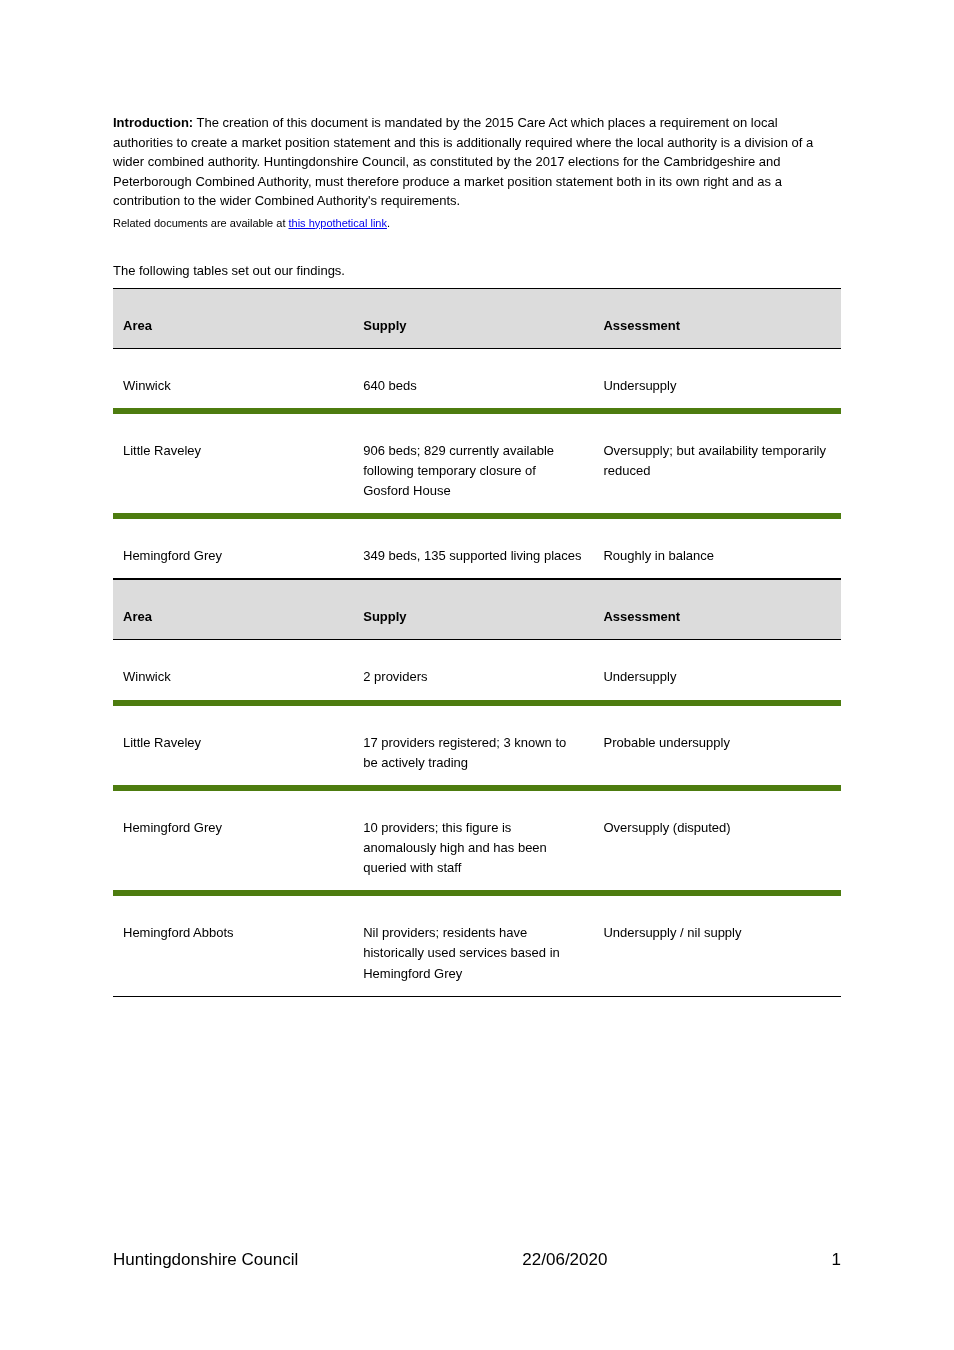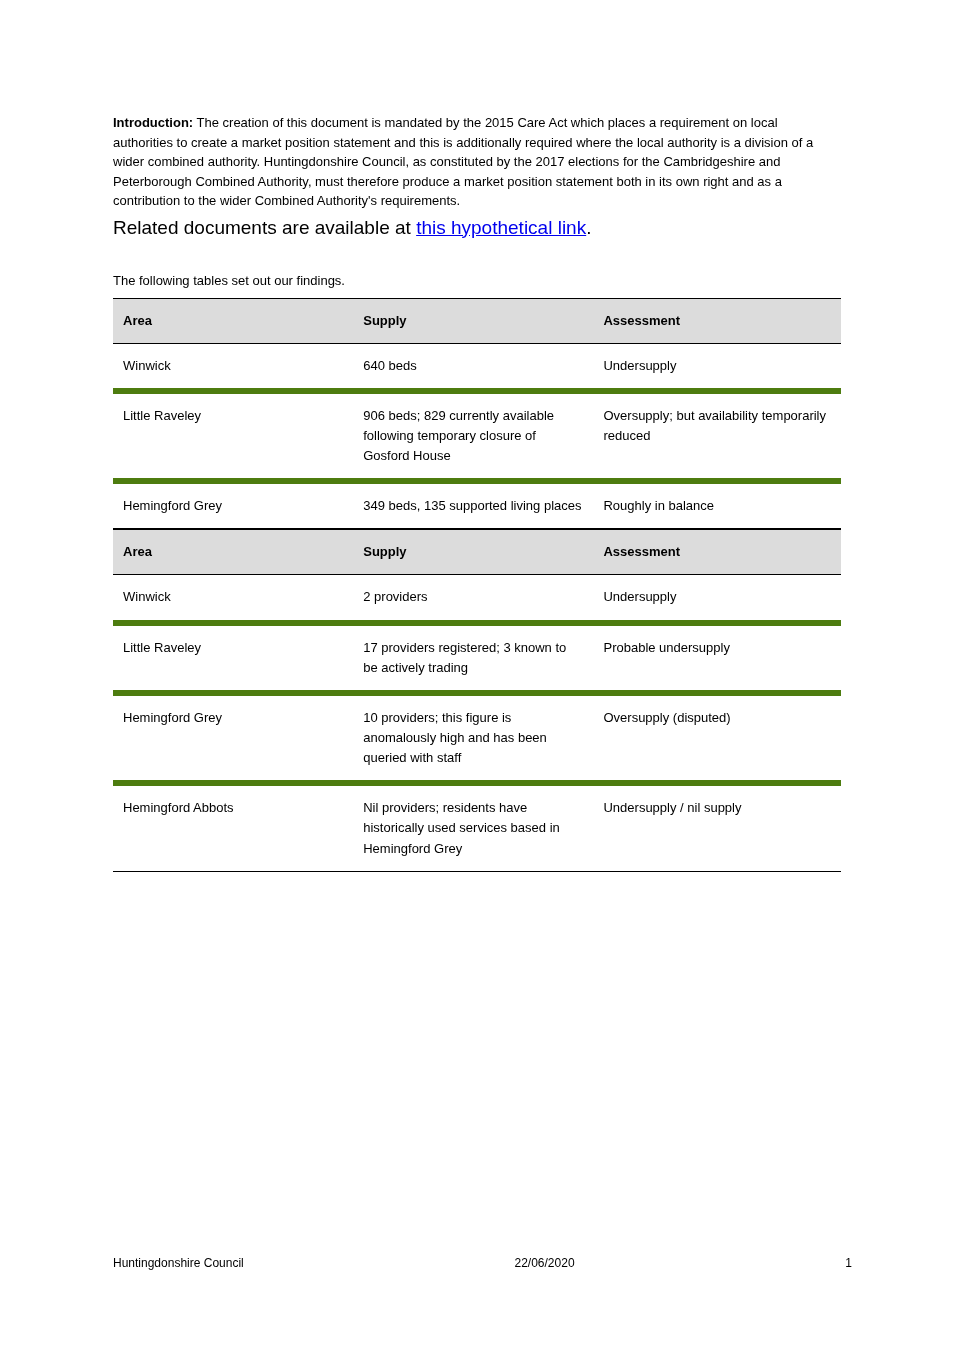--- a/index.html
+++ b/index.html
@@ -17,21 +17,21 @@
     box-sizing: border-box;
     position: relative;
     border-radius: 10px;
   }
   .doc-title {
     font-size: 13px;
     line-height: 1.5;
     margin-bottom: 6px;
   }
   .related-line {
-    font-size: 19px;
+    font-size: 11px;
     margin-bottom: 28px;
   }
   .related-line a {
     color: #0000EE;
     text-decoration: underline;
   }
   .subheading {
     font-size: 13px;
     font-weight: normal;
     margin-top: 34px;
@@ -48,21 +48,21 @@
     width: 100%;
     table-layout: fixed;
   }
   table col.c1 { width: 33%; }
   table col.c2 { width: 33%; }
   table col.c3 { width: 34%; }
   th, td {
     text-align: left;
     vertical-align: top;
     font-size: 13px;
-    padding: 12px 10px 12px 10px;
+    padding: 27px 10px 12px 10px;
     line-height: 1.55;
   }
   thead th {
     background: #dcdcdc;
     font-weight: bold;
     border-top: 1.5px solid #000;
     border-bottom: 1px solid #000;
   }
   tbody td {
     border-top: 6px solid #4d7c0f;
@@ -70,23 +70,23 @@
   tbody tr:first-child td {
     border-top: none;
   }
   tbody tr:last-child td {
     border-bottom: 1.5px solid #000;
   }
   .footer {
     position: absolute;
     bottom: 80px;
     left: 113px;
-    right: 102px;
+    right: 113px;
     display: flex;
-    font-size: 12px;
+    font-size: 17px;
   }
   .footer .spacer { flex: 1; }
 </style>
 </head>
 <body>
 
 <div class="page">
 
   <div class="doc-title">
     <span style="font-weight:bold">Introduction:</span>

